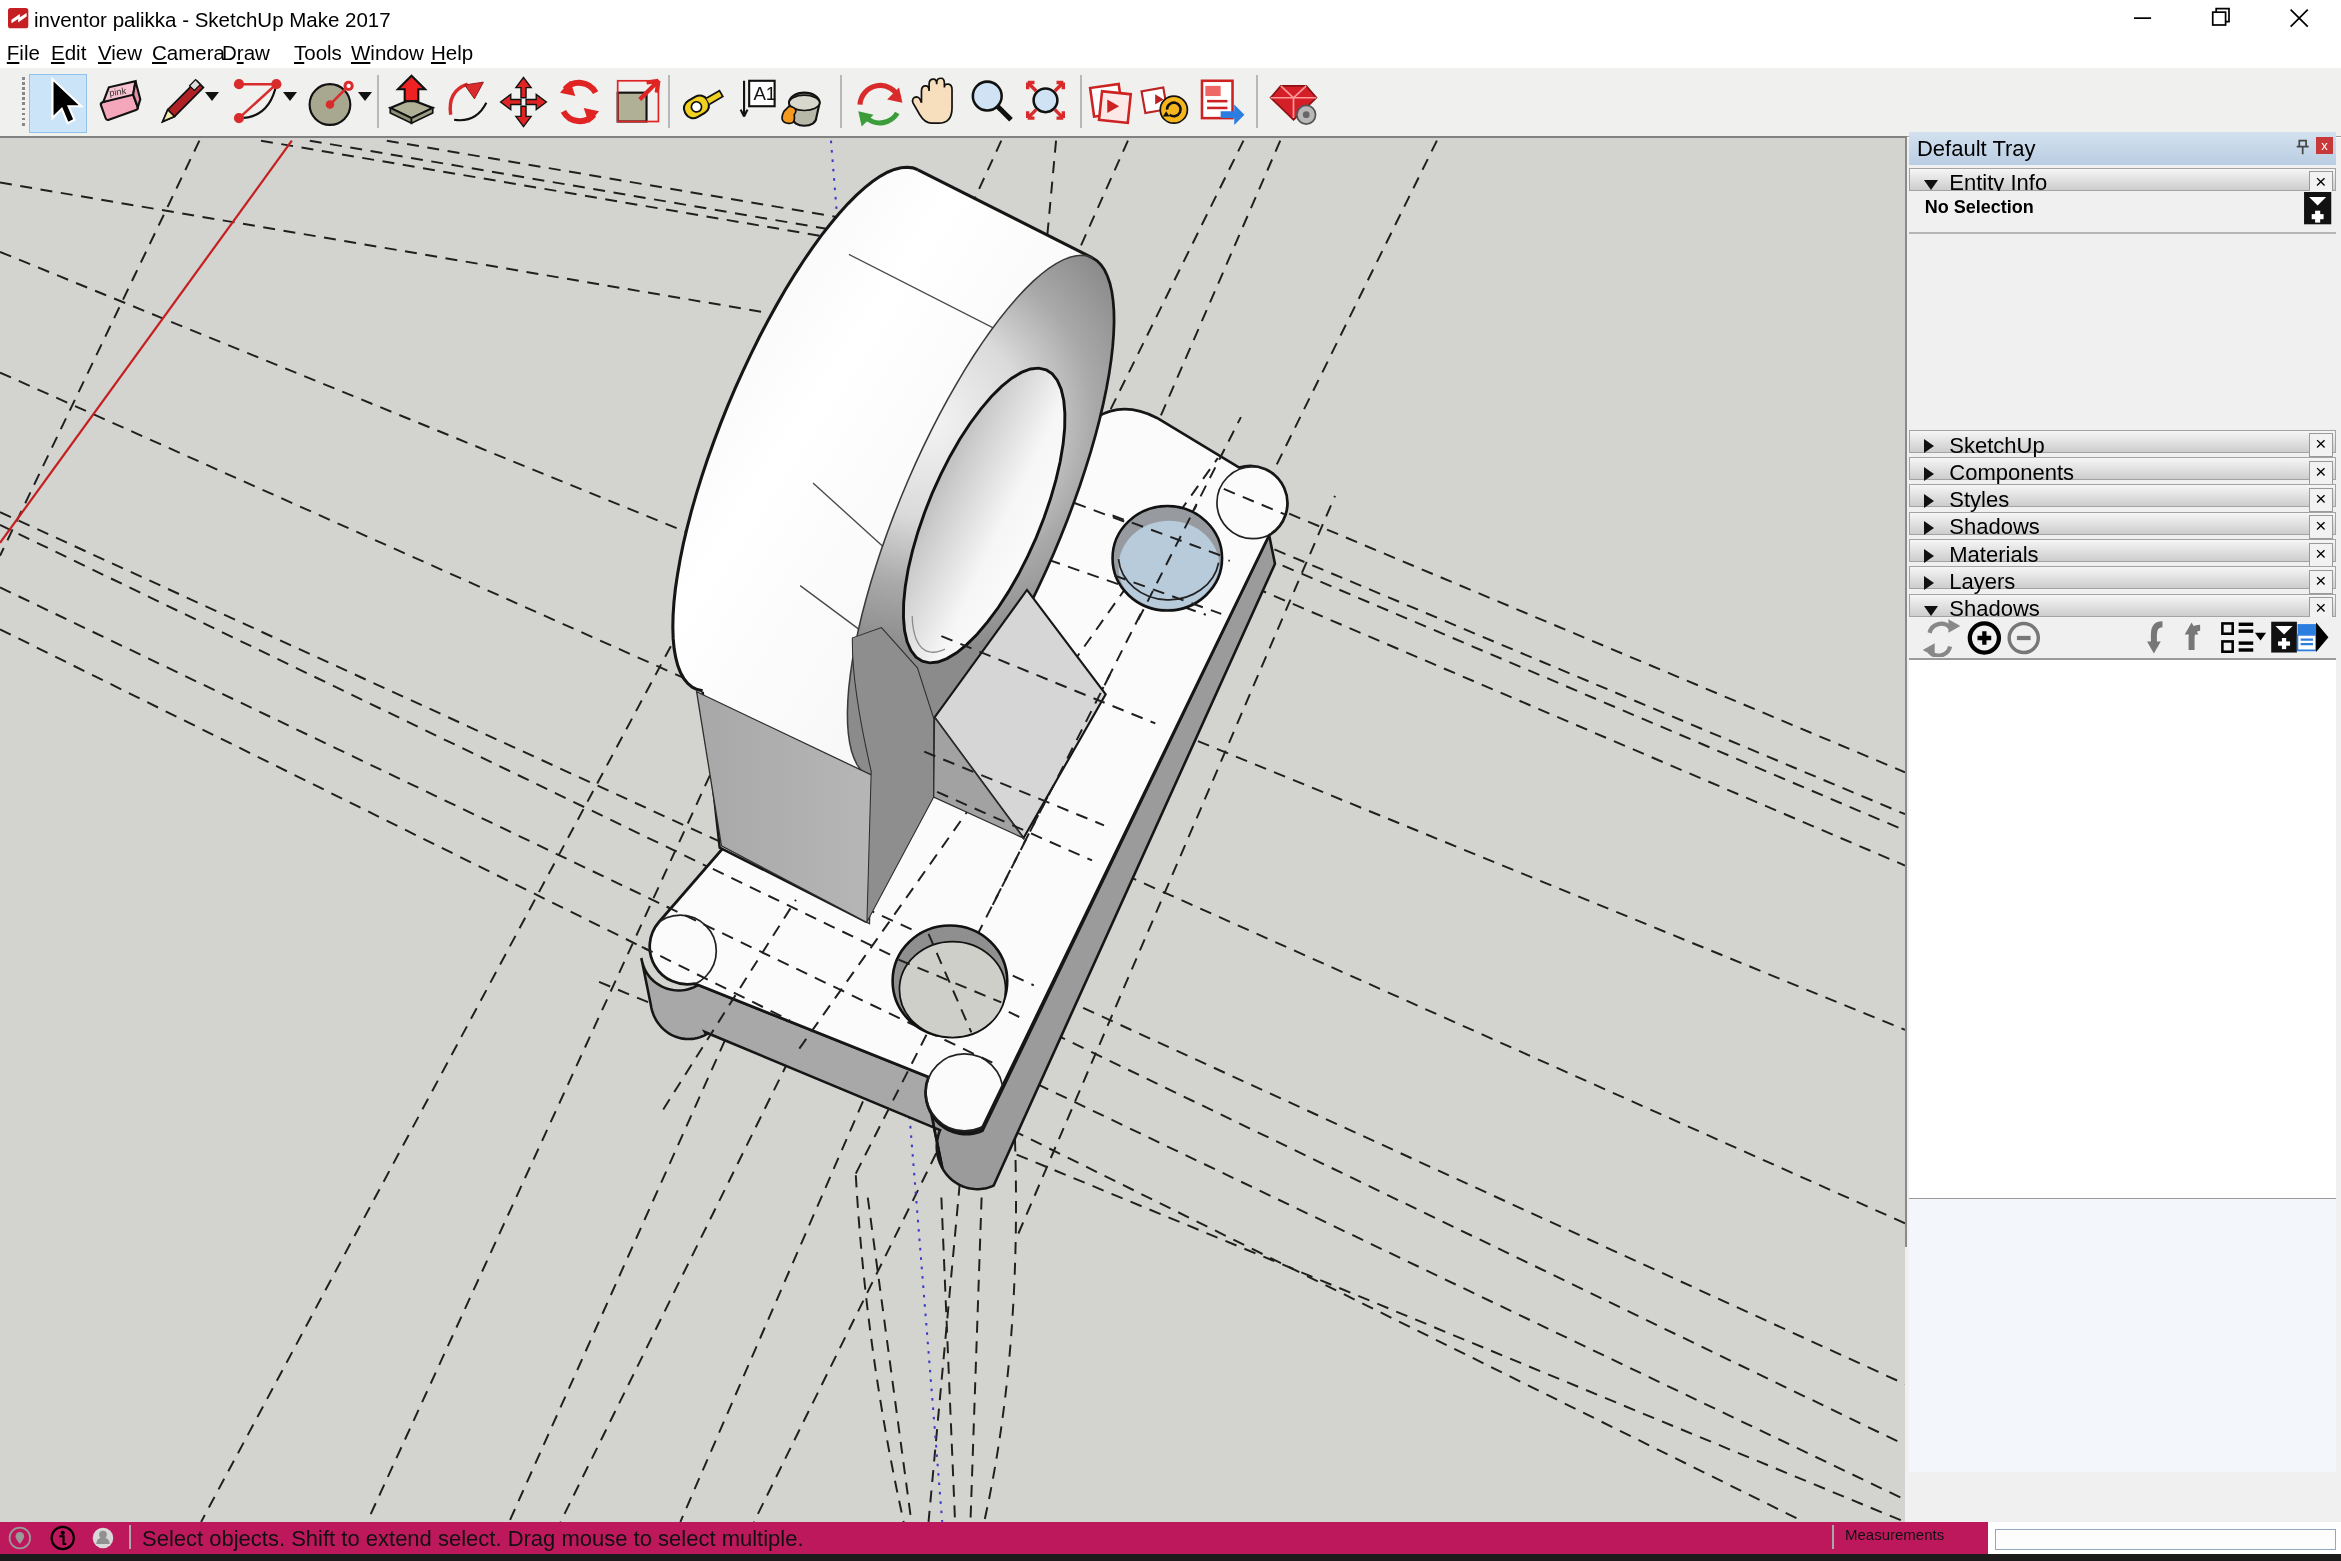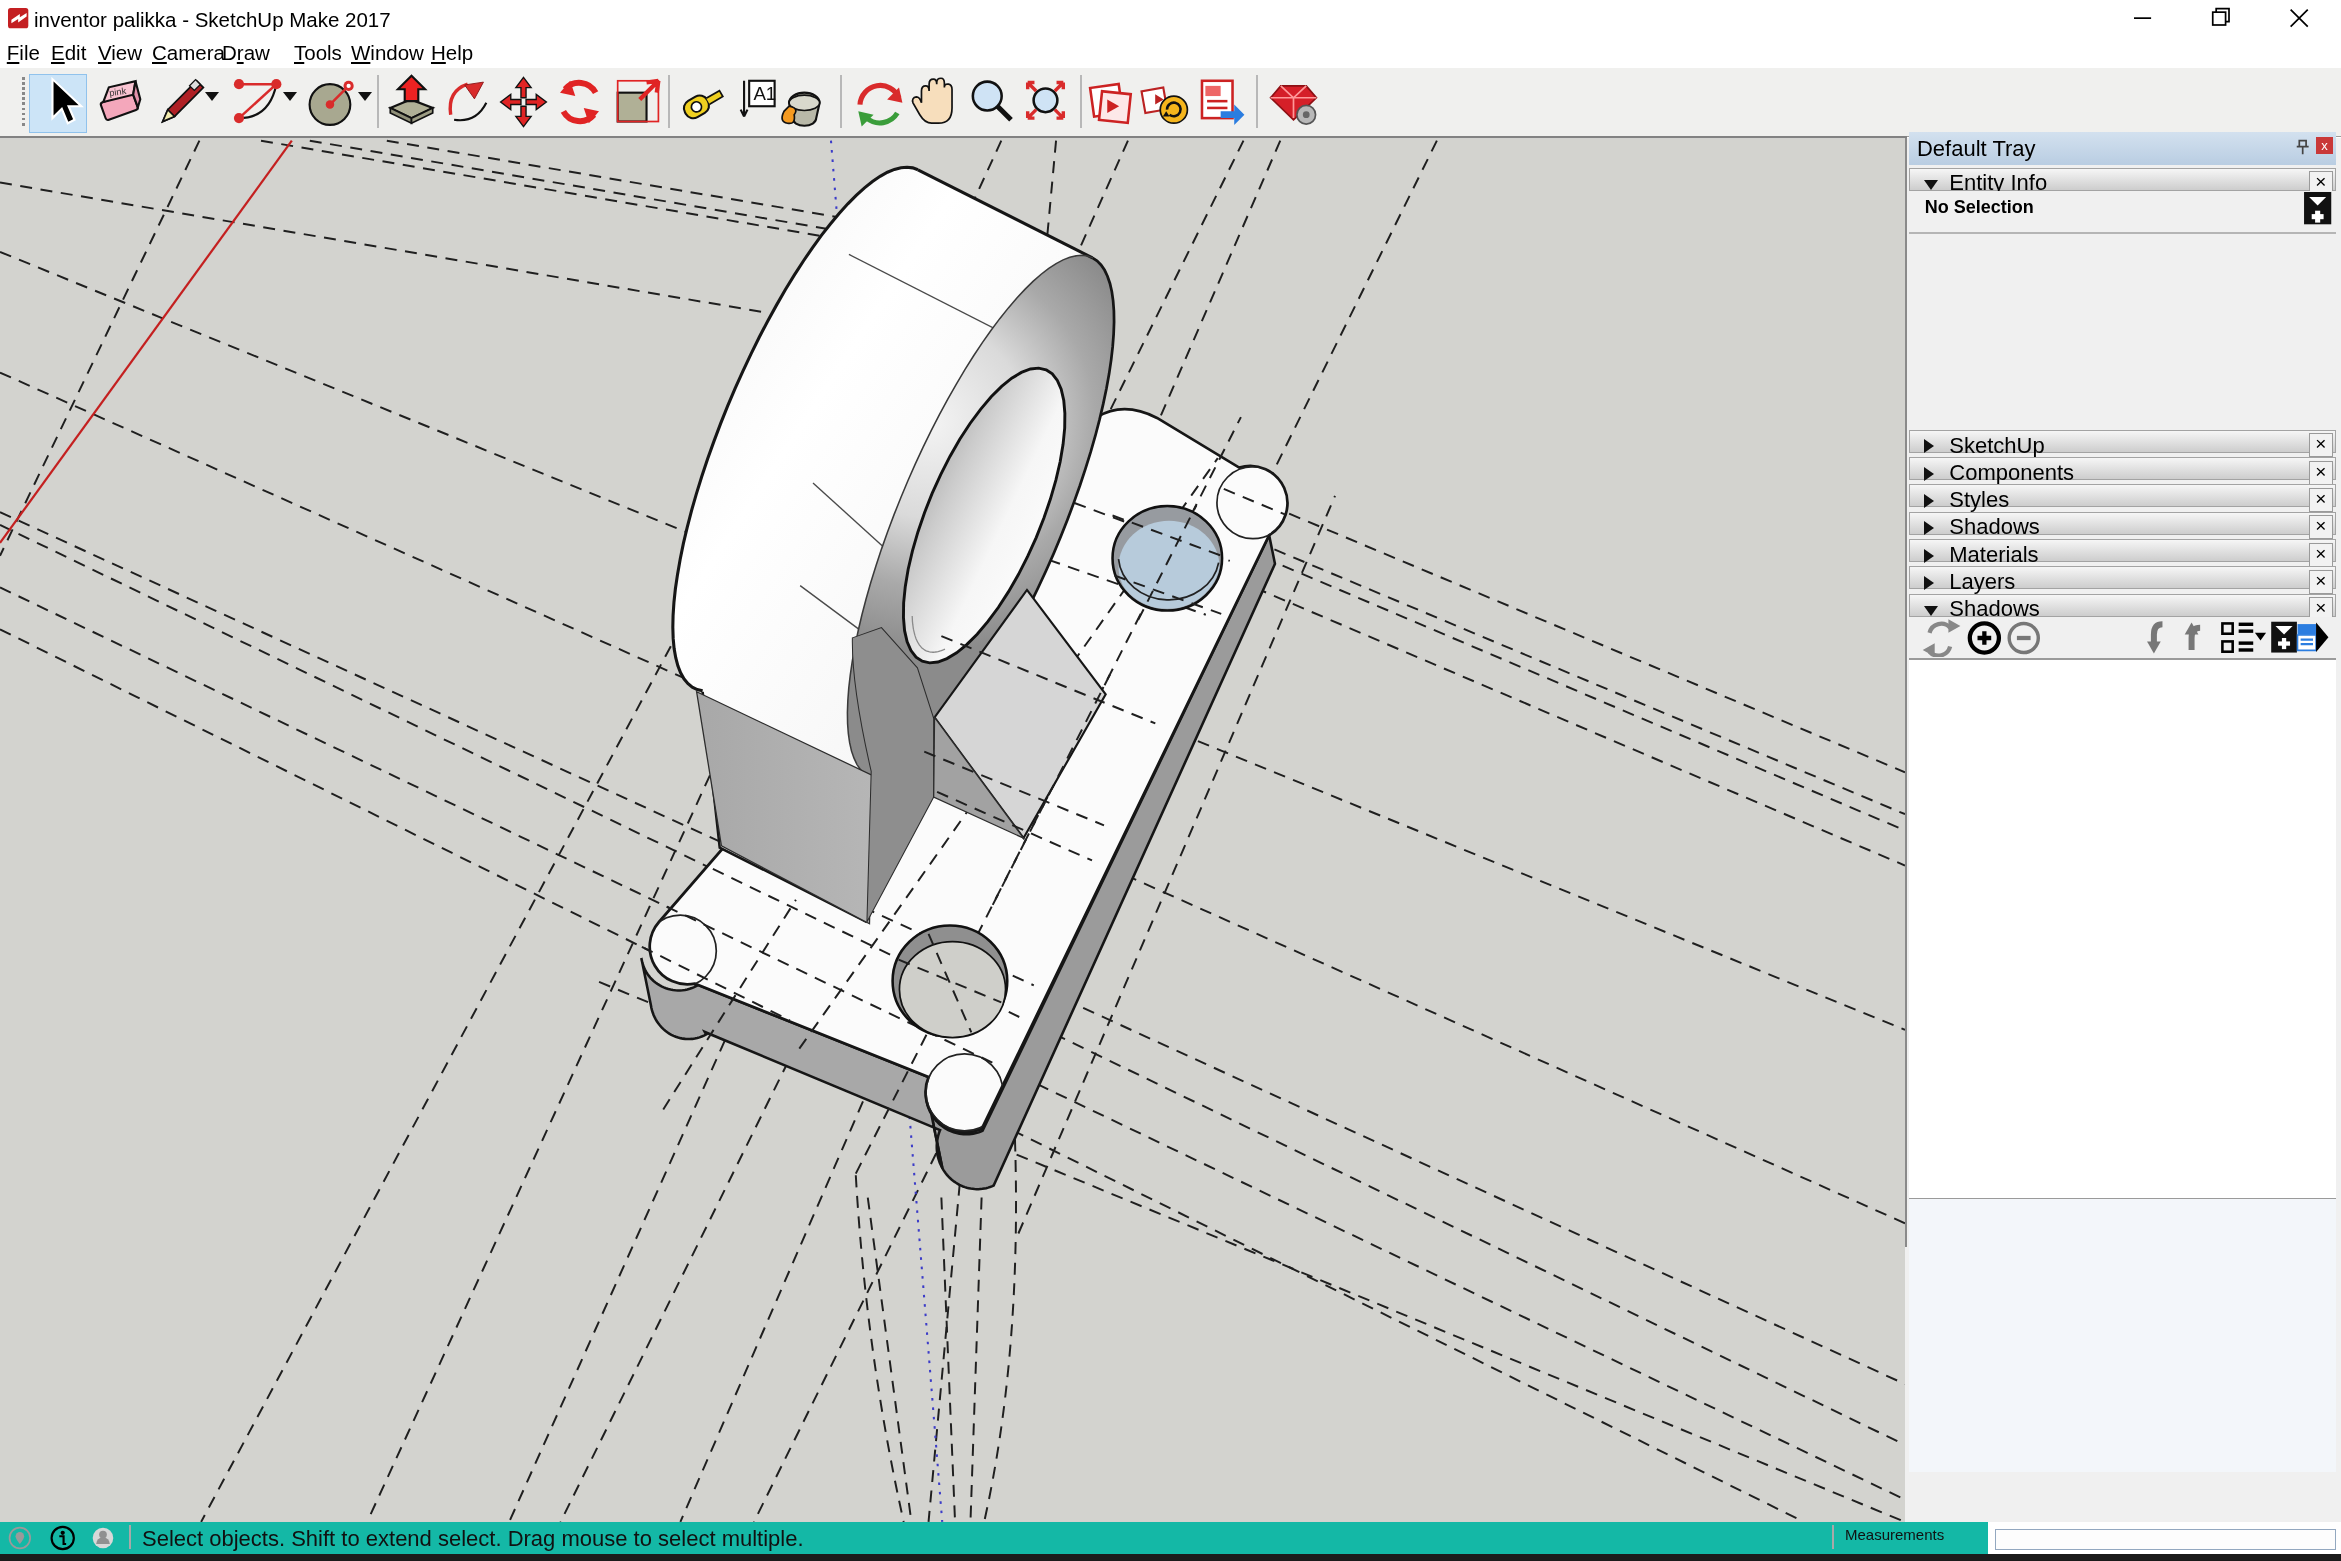--- a/index.html
+++ b/index.html
@@ -17,21 +17,21 @@
 #vborder{position:absolute;left:0px;top:136px;width:1907px;height:1.7px;background:#828282;}
 #traypanel{position:absolute;left:4.3px;top:-6px;width:427px;}
 .trayhead{height:33px;background:linear-gradient(#d3e1ef,#b9cde2);position:relative;}
 .trayhead .t{position:absolute;left:7.7px;top:4.3px;font-size:22px;color:#000;}
 .bar{position:relative;height:23px;background:linear-gradient(#f6f6f6,#cdcdcd);border:0.9px solid #a3a3a3;box-sizing:border-box;margin-top:4.3px;}
 .bar .tri{position:absolute;left:13.7px;top:8.6px;width:0;height:0;}
 .tri.right{border-top:7.7px solid transparent;border-bottom:7.7px solid transparent;border-left:10.3px solid #111;}
 .tri.down{border-left:7.7px solid transparent;border-right:7.7px solid transparent;border-top:10.3px solid #111;margin-top:2.6px;}
 .bar .lbl{position:absolute;left:39px;top:1.7px;font-size:22px;color:#000;}
 .bar .x{position:absolute;right:2.6px;top:2.6px;width:22px;height:22px;background:#f2f2f2;border:0.9px solid #9a9a9a;color:#000;font-size:19px;text-align:center;line-height:20.5px;}
-#statusbar{position:absolute;left:0;top:1522px;width:1988px;height:32px;background:#14b8a6;}
+#statusbar{position:absolute;left:0;top:1522px;width:1988px;height:32px;background:#be185d;}
 #bottomstrip{position:absolute;left:0;top:1554px;width:2342px;height:7.7px;background:#1b1b1b;}
 #stext{position:absolute;left:142px;top:4.3px;font-size:22px;color:#111;}
 #mlabel{position:absolute;left:1845px;top:4.3px;font-size:15px;color:#111;}
 #mbox{position:absolute;left:1995px;top:6.8px;width:339px;height:19px;background:#fdfdfd;border:0.9px solid #93a8c0;}
 #ssep1{position:absolute;left:129px;top:3.4px;width:1.7px;height:24px;background:#a8a8a8;}
 #ssep2{position:absolute;left:1832px;top:3.4px;width:1.7px;height:24px;background:#a8a8a8;}
 .u{text-decoration:underline;}
 </style>
 </head>
 <body>

